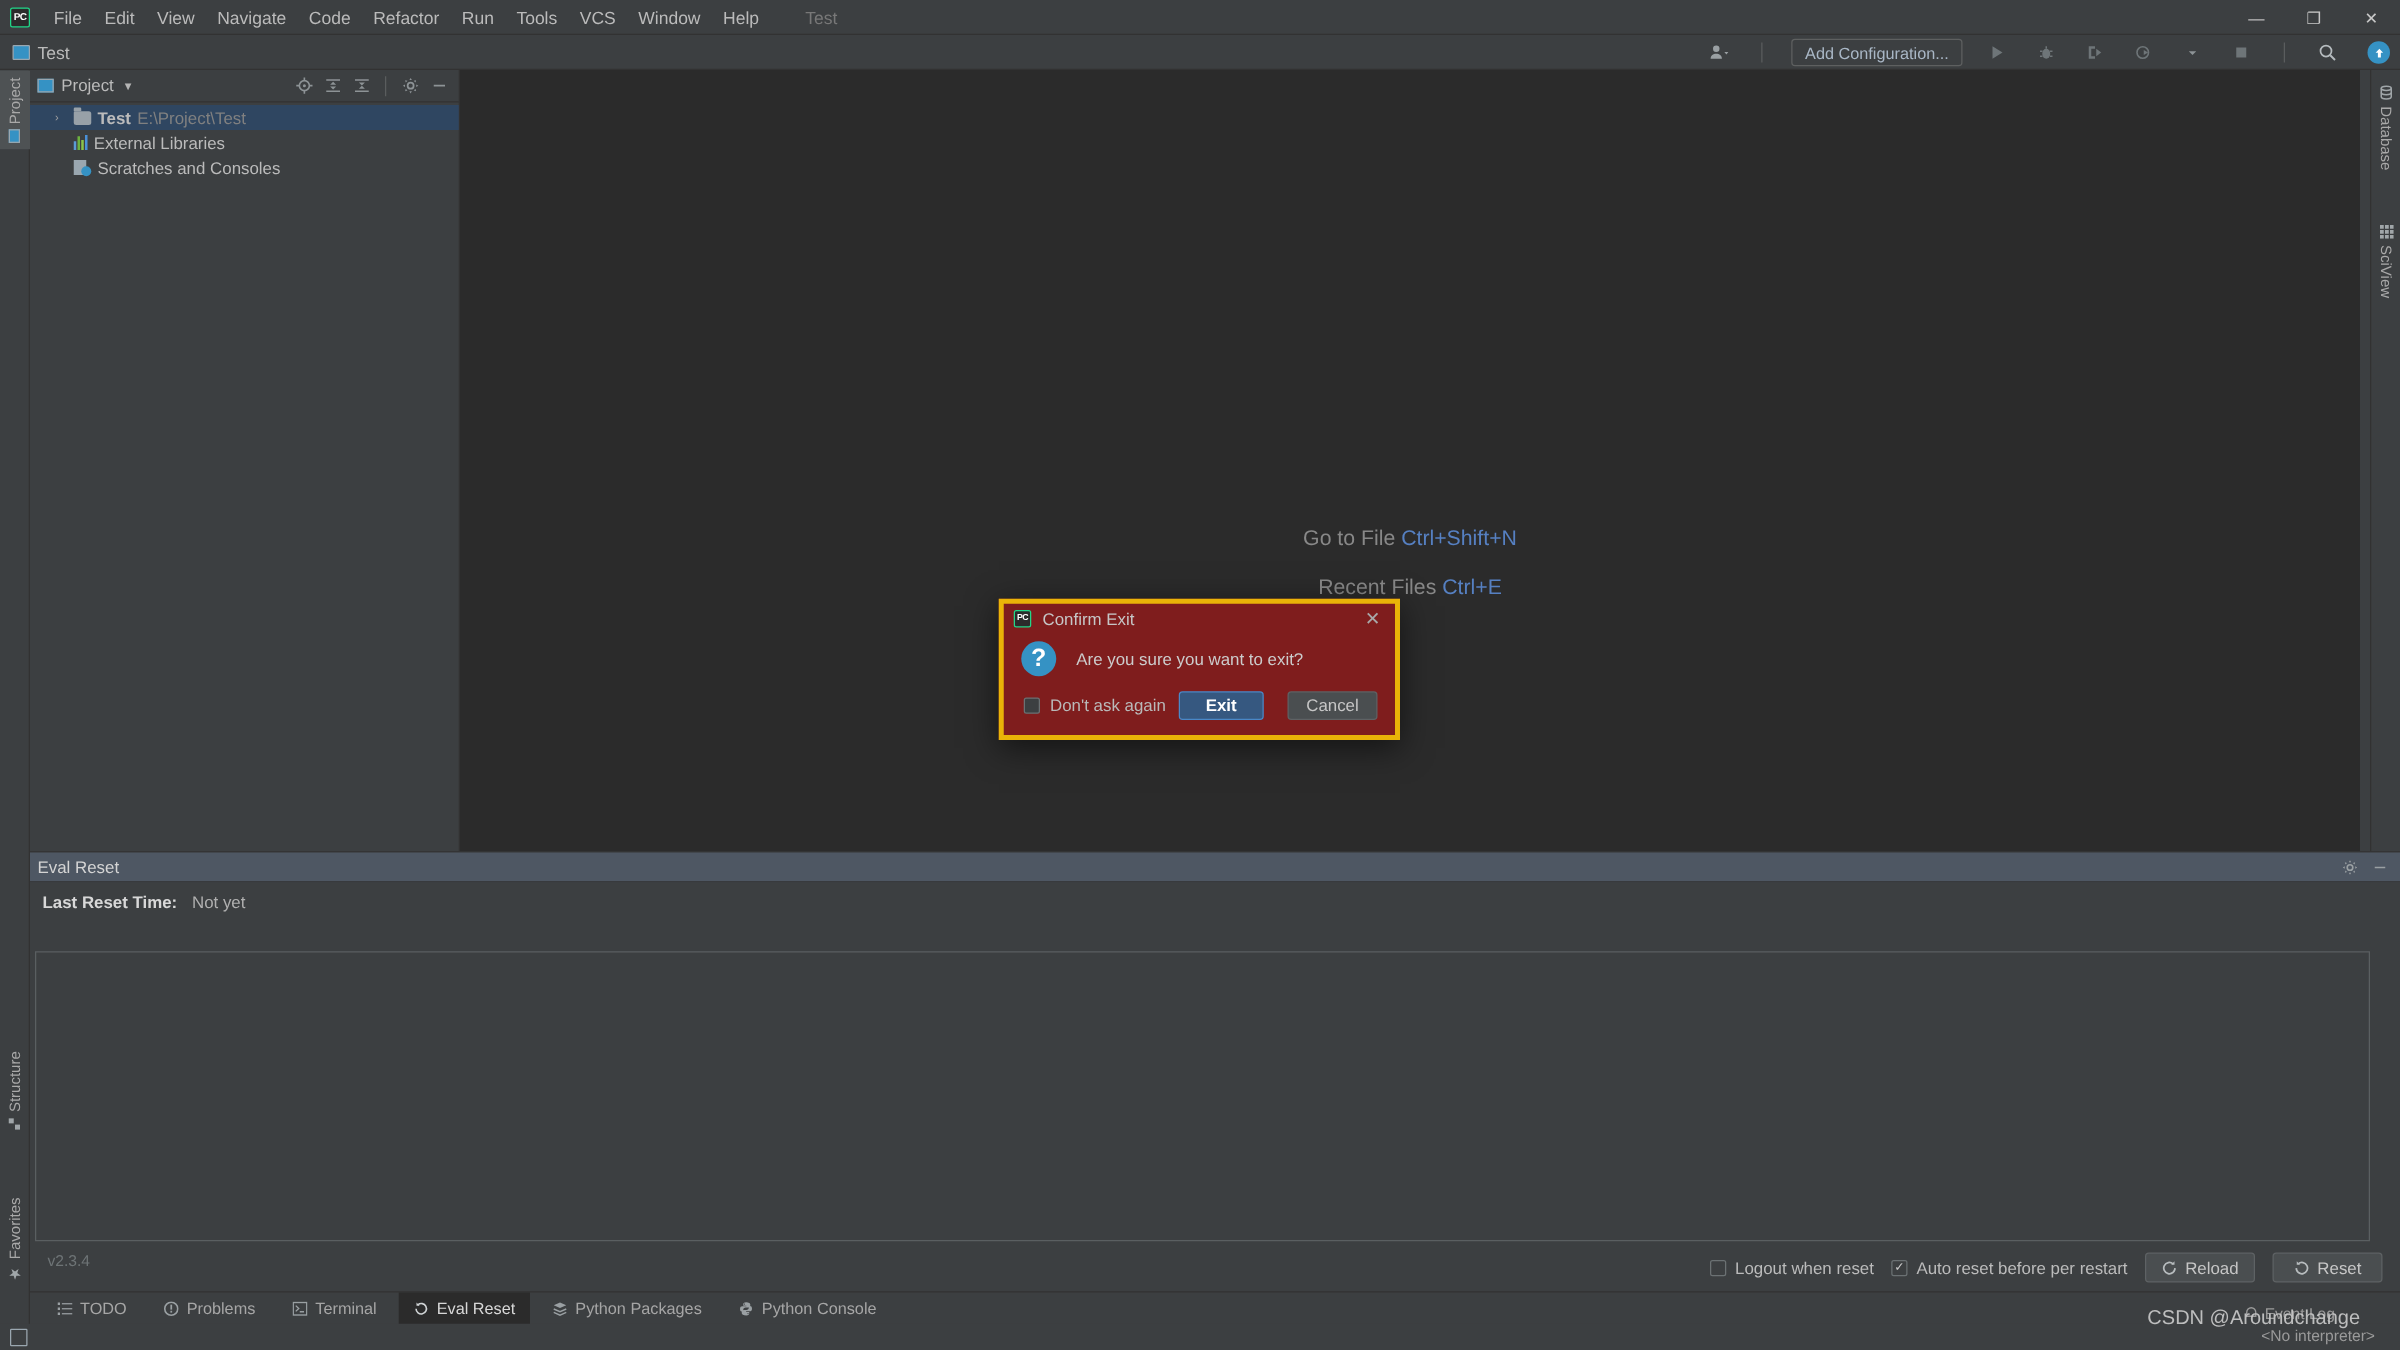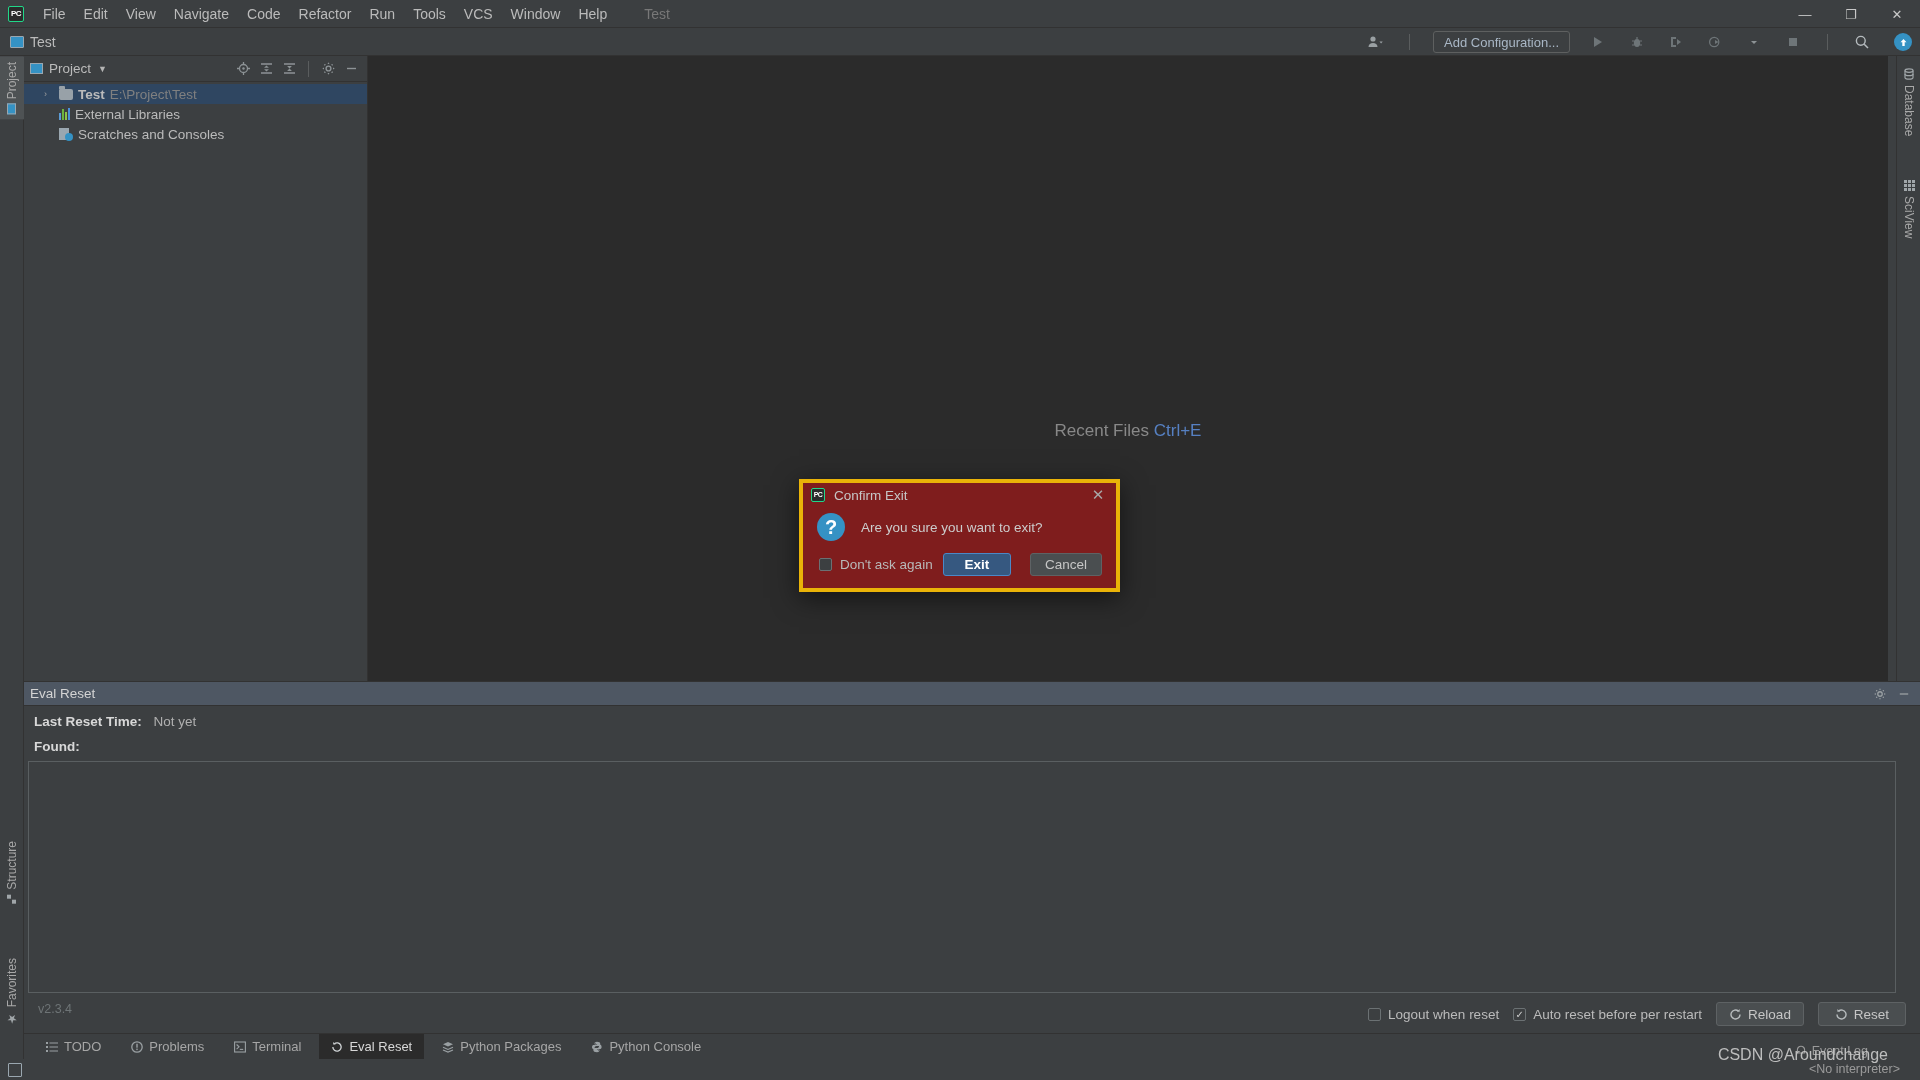--- a/index.html
+++ b/index.html
@@ -391,20 +391,24 @@
             <span class="dot"></span>
         </span>
         <span>Scratches and Consoles</span>
       </div>
     </div>
   </div>
 
   <div class="editor">
     <div class="hints">
       <div class="hint-row">
+        <span>Go to File</span>
+        <span class="hint-key">Ctrl+Shift+N</span>
+      </div>
+      <div class="hint-row">
         <span>Recent Files</span>
         <span class="hint-key">Ctrl+E</span>
       </div>
     </div>
   </div>
 
   <div class="right-strip">
     <div class="vtab" style="top:6px;">
       <span>
         <svg width="12" height="12" viewBox="0 0 12 12">
@@ -450,23 +454,20 @@
               <path d="M3 7.5h9" stroke="#9aa0a3" stroke-width="1.4"></path>
             </svg>
         </div>
       </div>
     </div>
 
     <div class="eval-body">
       <div class="kv">
         <b>Last Reset Time:</b>
         <span>Not yet</span>
-      </div>
-      <div class="kv">
-        <b>Found:</b>
       </div>
     </div>
   </div>
 
   <div class="found-area"></div>
 
   <div class="eval-footer">
     <span class="ver">v2.3.4</span>
     <div class="footer-right">
       <label class="chk">

